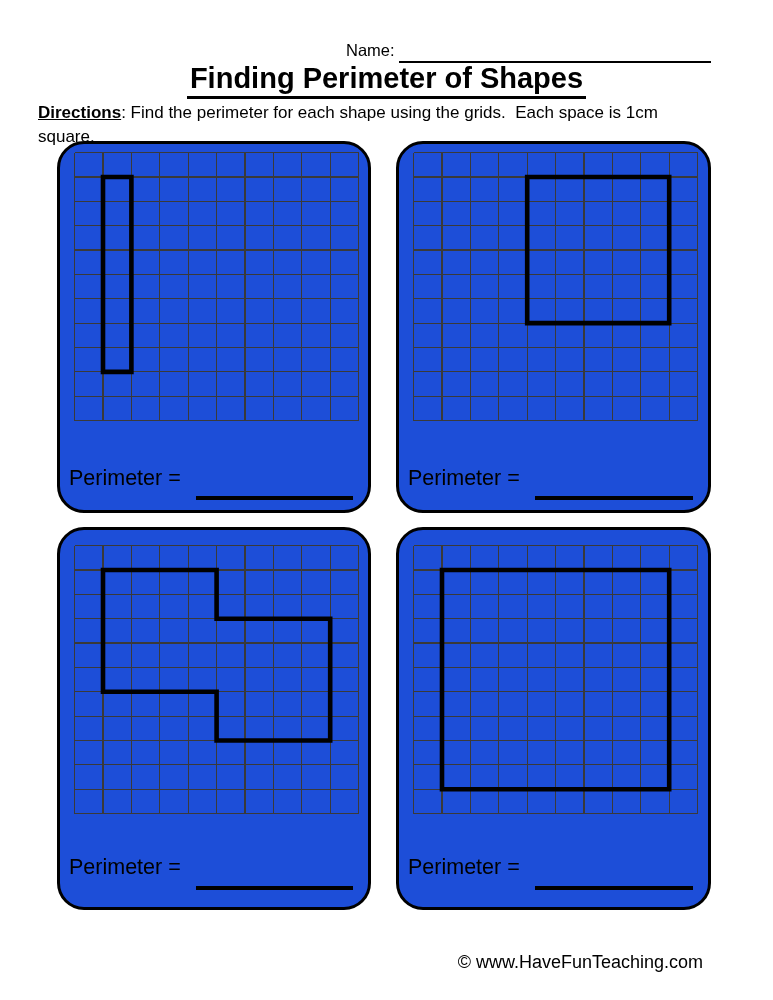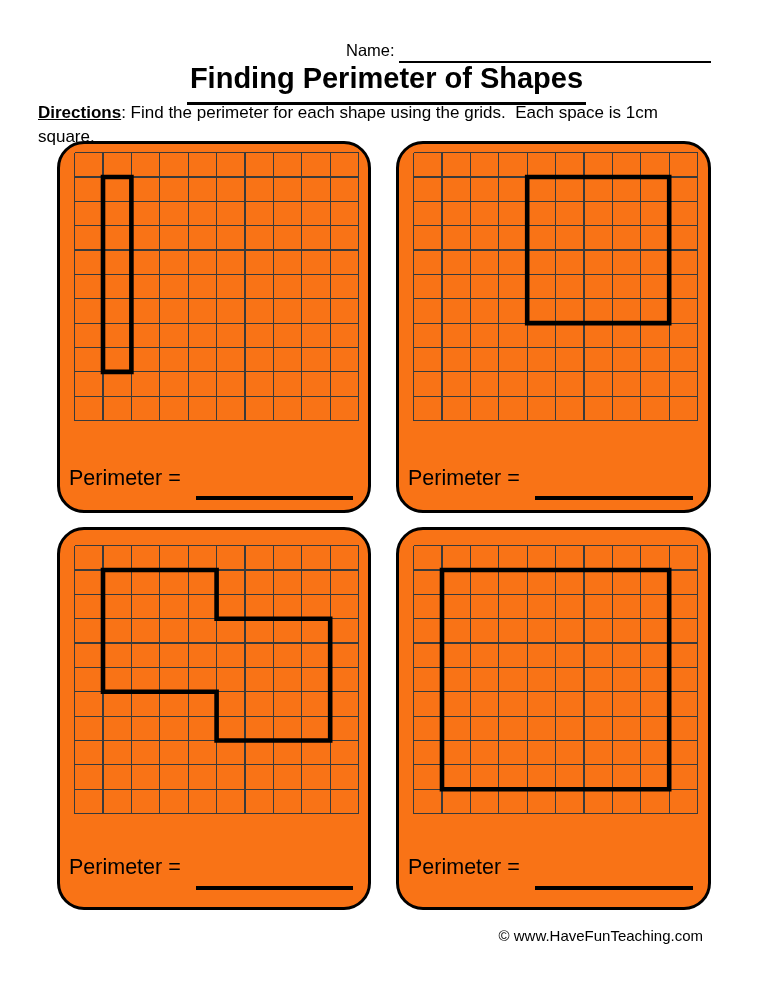--- a/index.html
+++ b/index.html
@@ -8,51 +8,51 @@
     background:#ffffff; color:#000;
     position:relative;
     font-family:"Liberation Sans", sans-serif;
     overflow:hidden;
   }
   
   .name-label { position:absolute; left:346px; top:41px; font-size:16.5px;text-align:right; }
   .name-line  { position:absolute; left:399px; top:61px; width:312px; height:0; border-top:2px solid #000; }
   .title-wrap { position:absolute; left:0; top:62px; width:773px; text-align:center; }
   .title {
-    display:inline-block; margin:0; padding:0 3px 7px;
+    display:inline-block; margin:0; padding:0 3px 1px;
     font-size:29px; font-weight:700; border-bottom:3px solid #000;
   }
   .directions {
     position:absolute; left:38px; top:101px; width:656px; margin:0;
     font-size:17px; line-height:23.5px; white-space:pre-wrap;
   }
   .dir-label { font-weight:700; text-decoration:underline; }
 
   
   .panel {
-    position:absolute; background:#f97316; box-sizing:border-box;
+    position:absolute; background:#1d4ed8; box-sizing:border-box;
     border:3px solid #000; border-radius:27px;
   }
   #panel-1 { left:57px;  top:141px; width:314px; height:372px; }
   #panel-2 { left:396px; top:141px; width:315px; height:372px; }
   #panel-3 { left:57px;  top:527px; width:314px; height:383px; }
   #panel-4 { left:396px; top:527px; width:315px; height:383px; }
 
   .grid-svg { position:absolute; left:14px; top:8px; }
   .row2 .grid-svg { top:15px; }
 
   .perimeter-label { position:absolute; left:9px; bottom:19px; font-size:21.5px; }
   .row2 .perimeter-label { bottom:27px; }
   .answer-line {
     position:absolute; left:136px; right:15px; bottom:10px;
     height:4.5px; background:#000;
   }
   .row2 .answer-line { bottom:17px; }
 
-  .footer { position:absolute; right:70px; top:927px; font-size:15px; }
+  .footer { position:absolute; right:70px; top:952px; font-size:18px; }
 </style>
 </head>
 <body>
 
 <div>
 
   <span class="name-label">Name:</span>
   <span class="name-line"></span>
 
   <div class="title-wrap">

